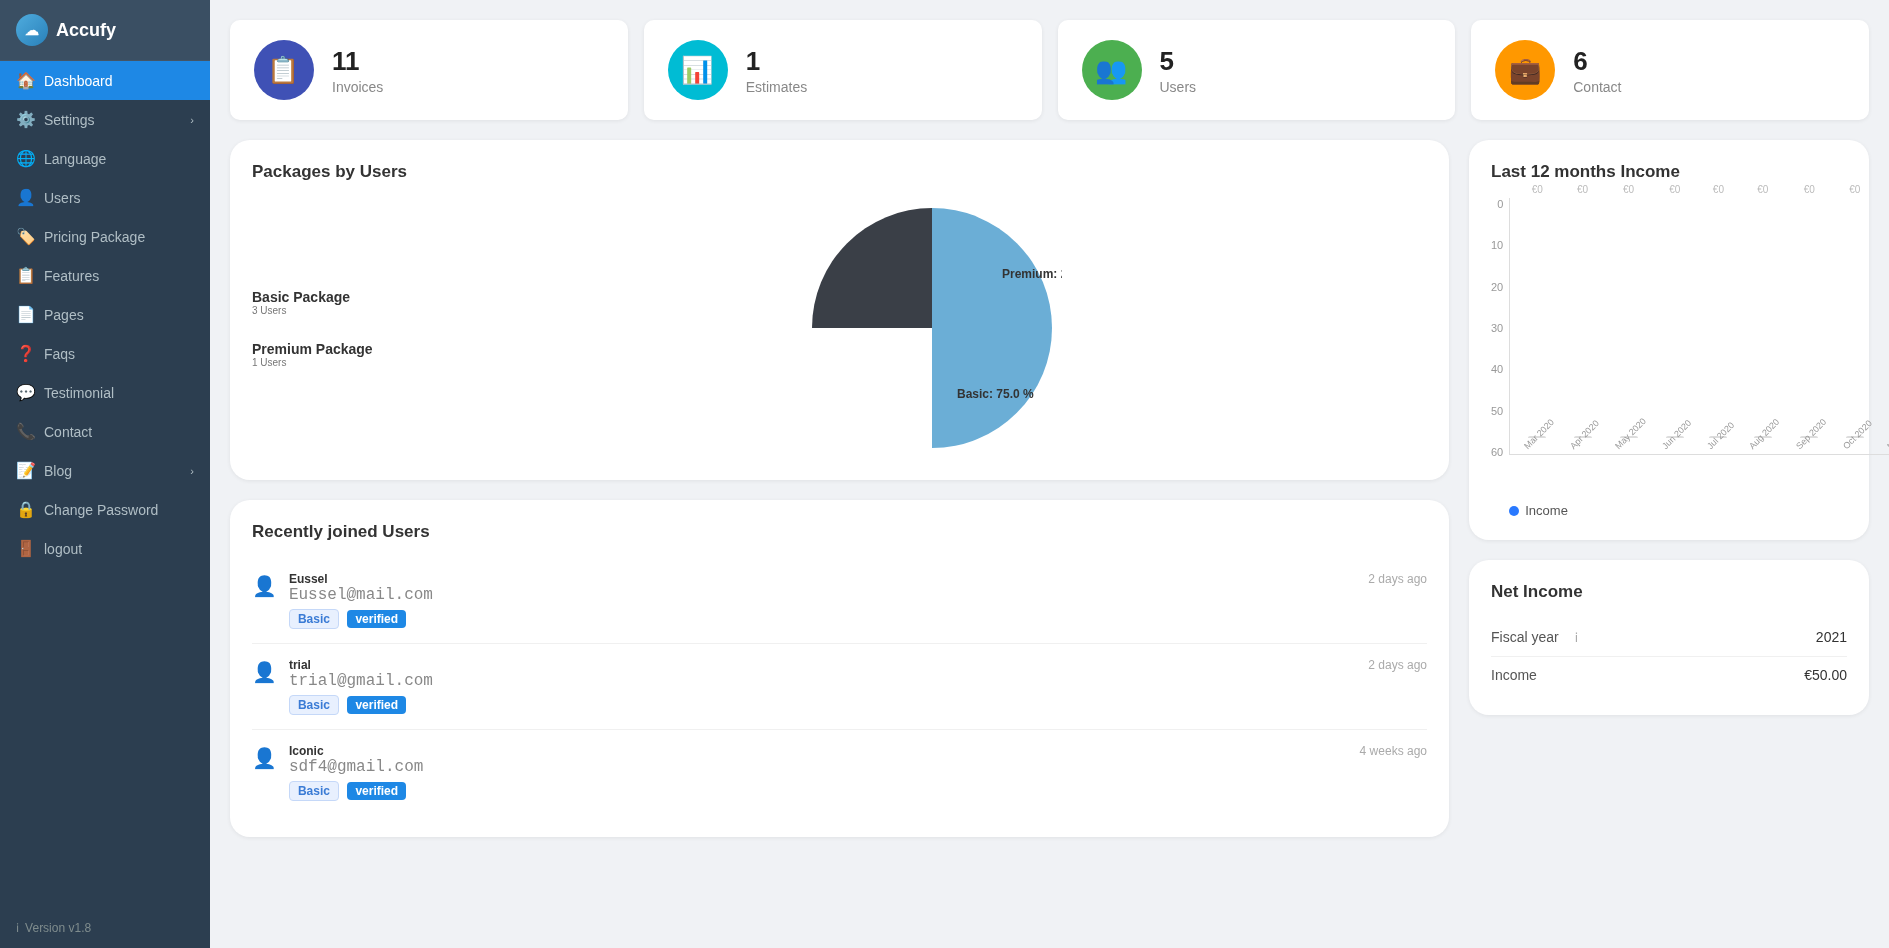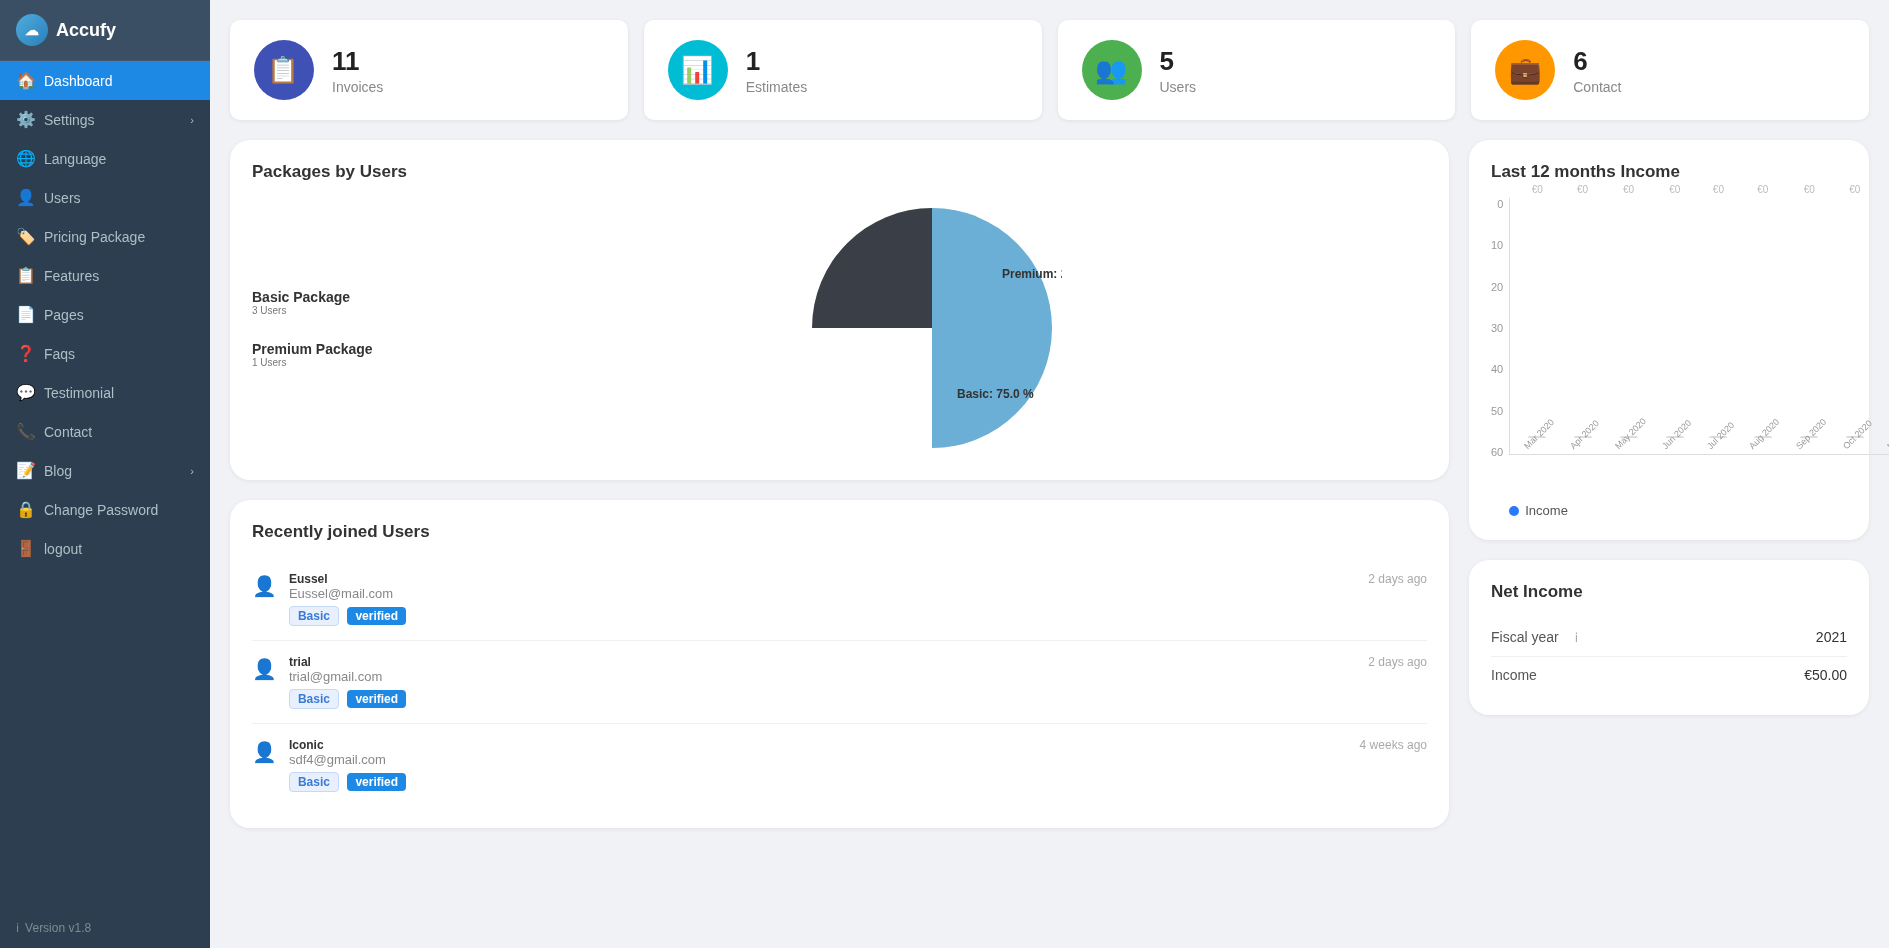--- a/index.html
+++ b/index.html
@@ -183,21 +183,21 @@
       display: flex;
       align-items: flex-start;
       padding: 14px 0;
       border-bottom: 1px solid #f0f0f0;
       gap: 12px;
     }
     .user-row:last-child { border-bottom: none; }
     .user-avatar-icon { font-size: 20px; color: #aaa; margin-top: 2px; }
     .user-info { flex: 1; }
     .user-name { font-size: 12px; font-weight: 600; color: #333; }
-    .user-email { font-size: 13px; color: #888; margin-bottom: 5px; }
+    .user-email { font-size: 16px; color: #888; margin-bottom: 5px; font-family: Liberation Mono, monospace; }
     .badge {
       display: inline-block;
       padding: 2px 8px;
       border-radius: 4px;
       font-size: 12px;
       font-weight: 600;
       margin-right: 4px;
     }
     .badge-basic { background: #e8f0fe; color: #3a7bd5; border: 1px solid #c5d8f8; }
     .badge-verified { background: #1e88e5; color: #fff; }

